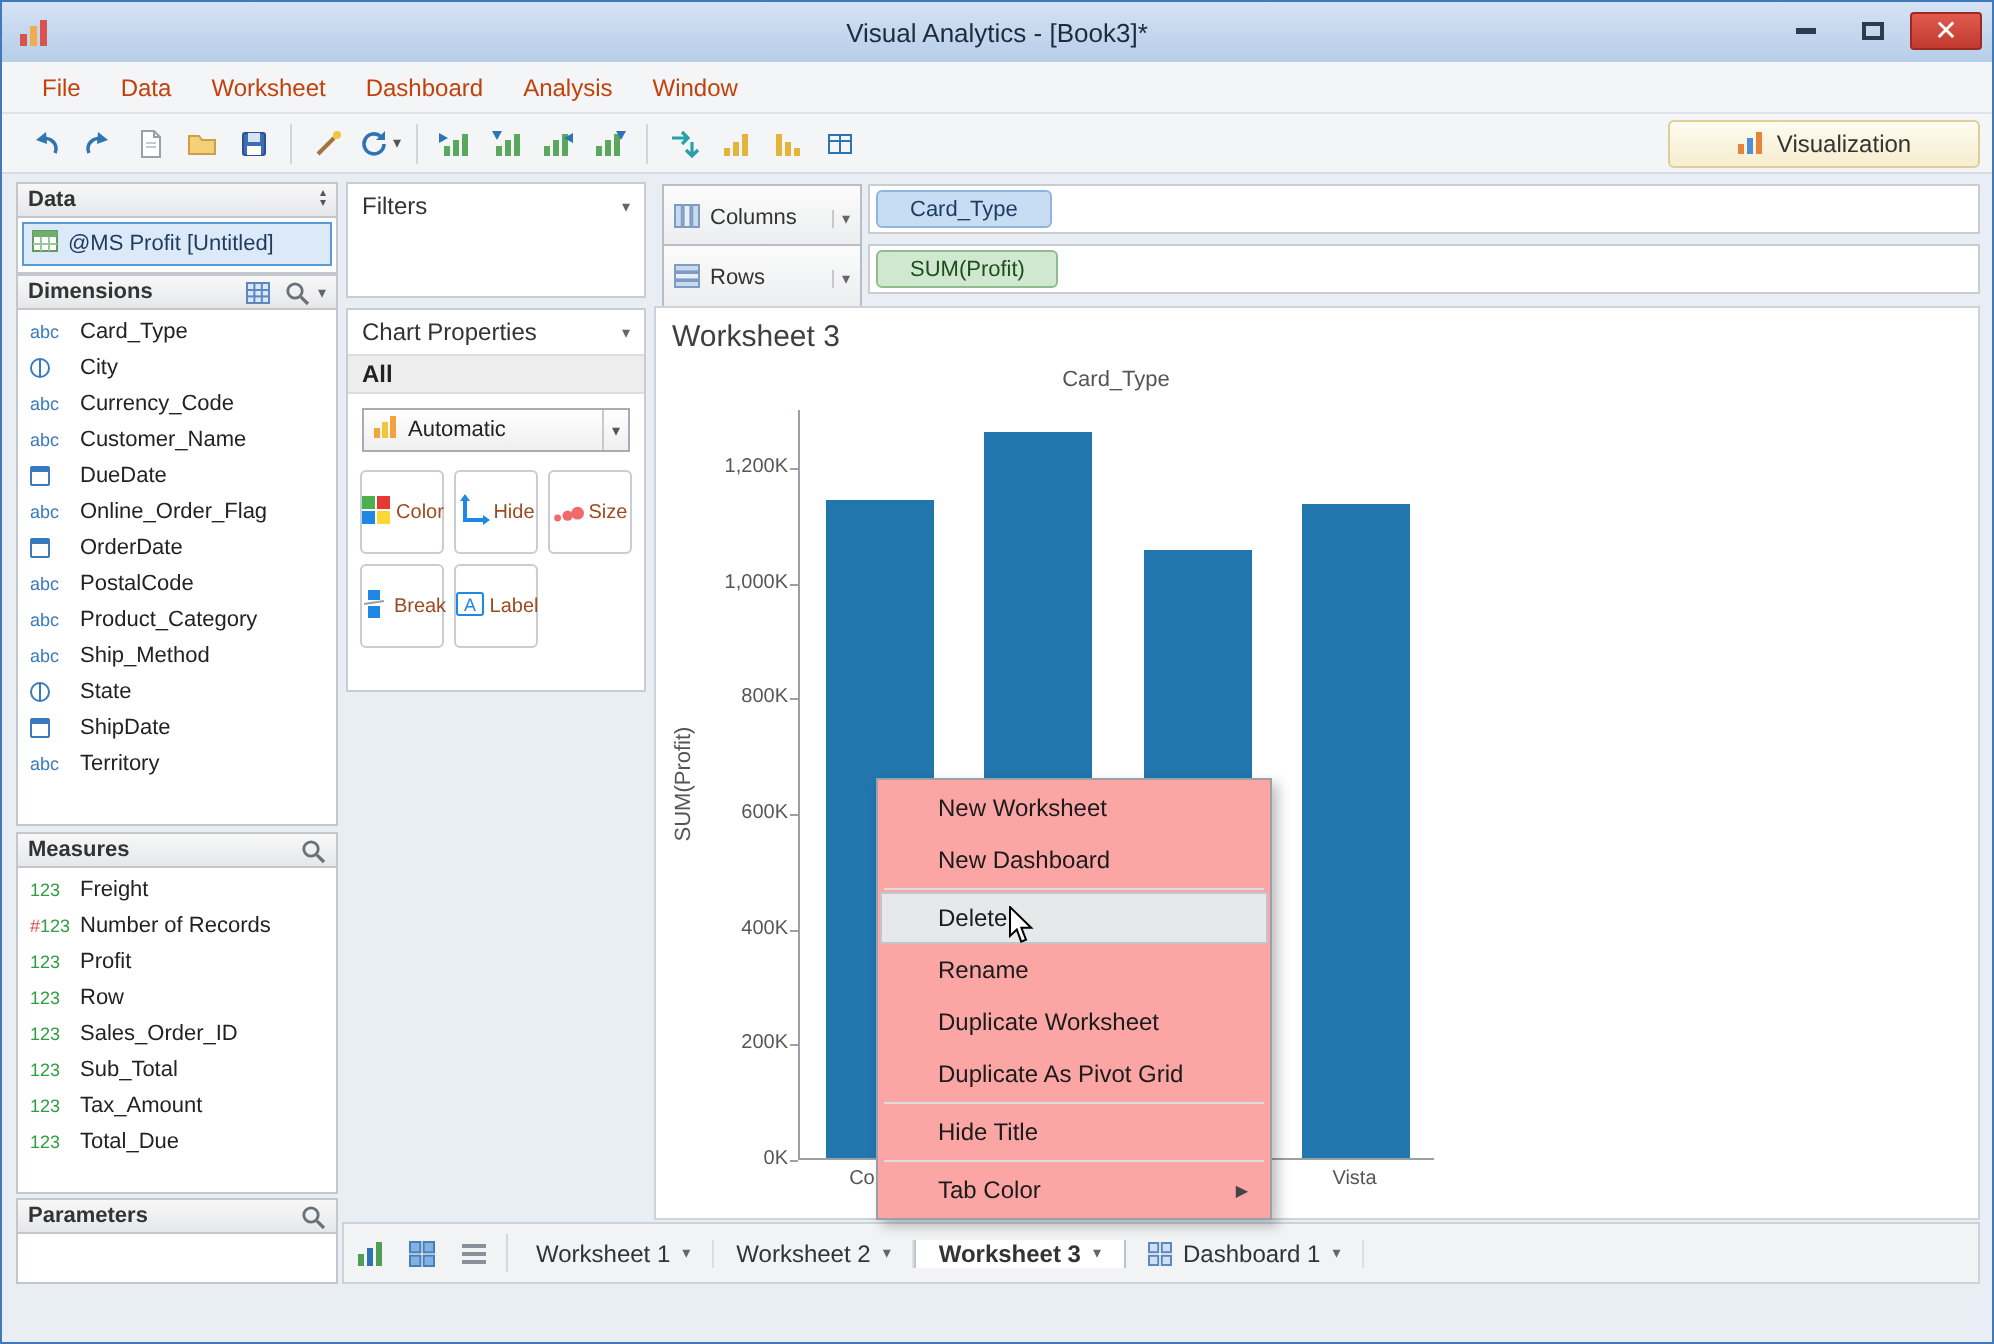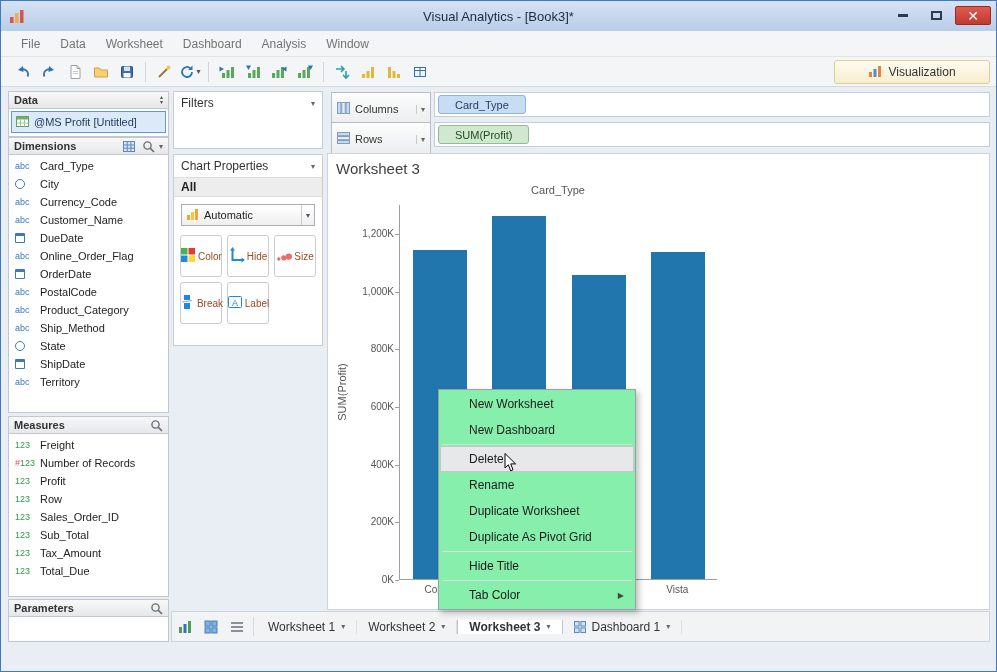--- a/index.html
+++ b/index.html
@@ -12,21 +12,21 @@
   .app-icon{margin-left:8px;display:flex}
   .title-text{position:absolute;left:120px;right:120px;text-align:center;font-size:13px;color:#1c2b3d}
   .win-controls{position:absolute;right:5px;top:5px;display:flex;gap:5px;align-items:center}
   .win-btn{width:28px;height:19px;display:flex;align-items:center;justify-content:center}
   .glyph-min{width:10px;height:3px;background:#2b3b52}
   .glyph-max{width:11px;height:9px;border:2px solid #2b3b52;background:#fff0}
   .win-btn.close{width:36px;background:linear-gradient(#e05a4e,#c03a30);border:1px solid #992b22;border-radius:2px;color:#fff;font-size:14px;font-weight:bold}
 
   
   .menubar{position:absolute;top:30px;left:0;right:0;height:26px;background:#f4f5f6;border-bottom:1px solid #e0e2e6;display:flex;align-items:stretch;padding-left:10px}
-  .menu-item{padding:0 10px;display:flex;align-items:center;color:#737373}
+  .menu-item{padding:0 10px;display:flex;align-items:center;color:#c2410c}
   .toolbar{position:absolute;top:56px;left:0;right:0;height:30px;background:#f4f5f6;border-bottom:1px solid #d8dbe0;display:flex;align-items:center;padding-left:10px;gap:2px}
   .tb-btn{height:24px;min-width:24px;display:flex;align-items:center;justify-content:center;border-radius:2px;gap:1px}
   .tb-sep{width:1px;height:20px;background:#d2d5da;margin:0 4px}
   .tb-caret{font-size:8px;color:#555}
   .viz-tab{position:absolute;right:6px;top:3px;height:24px;width:156px;background:linear-gradient(#fefbf0,#f6eecf);border:1px solid #ddcf9a;border-radius:3px;display:flex;align-items:center;justify-content:center;gap:6px;font-size:12px;color:#333}
 
   
   .left-panel{position:absolute;left:7px;top:90px;width:161px;height:551px}
   .sec-header{position:absolute;left:0;right:0;height:18px;background:linear-gradient(#f8f8f8,#e6e7e9);border:1px solid #c3c7cd;display:flex;align-items:center;padding:0 5px;font-size:11px;font-weight:bold;color:#333;gap:4px}
   .hdr-spacer{flex:1}
@@ -92,21 +92,21 @@
   #bottom-bar{position:absolute;left:170px;top:610px;width:819px;height:31px;background:#f2f3f5;border:1px solid #ced3da;display:flex;align-items:stretch}
   .bb-btn{width:26px;display:flex;align-items:center;justify-content:center}
   .bb-sep{width:1px;background:#d5d8dd;margin:5px 3px}
   #tabs{display:flex;align-items:center}
   .sheet-tab{display:flex;align-items:center;gap:6px;padding:0 11px;border-right:1px solid #dbdee2;font-size:12px;color:#333}
   .sheet-tab.active{background:#fff;font-weight:bold;border-left:1px solid #bfc4cb;border-right:1px solid #bfc4cb}
   .tab-caret{font-size:8px;color:#666}
   .tab-ic{display:flex}
 
   
-  #ctx-menu{position:absolute;left:437px;top:388px;width:198px;background:#86efac;border:1px solid #9aa0a6;box-shadow:3px 3px 6px rgba(0,0,0,.25);padding:1px;z-index:50}
+  #ctx-menu{position:absolute;left:437px;top:388px;width:198px;background:#fca5a5;border:1px solid #9aa0a6;box-shadow:3px 3px 6px rgba(0,0,0,.25);padding:1px;z-index:50}
   .ctx-item{height:26px;display:flex;align-items:center;padding:0 10px 0 29px;font-size:12px;color:#1b1b1b}
   .ctx-item.highlighted{background:#e6e8ea;box-shadow:inset 0 0 0 1px #c2c6cb}
   .ctx-arrow{margin-left:auto;font-size:8px;color:#444}
   .ctx-sep{height:1px;background:#dadce0;margin:1px 2px}
 
   .cursor{position:absolute;left:503px;top:452px;z-index:60}
 </style>
 </head>
 <body>
 

